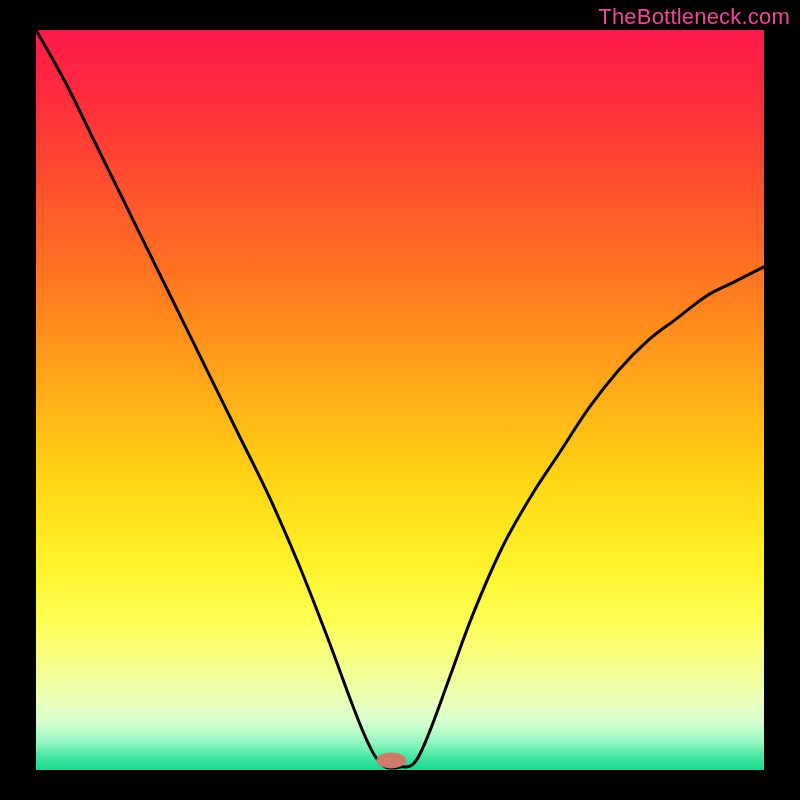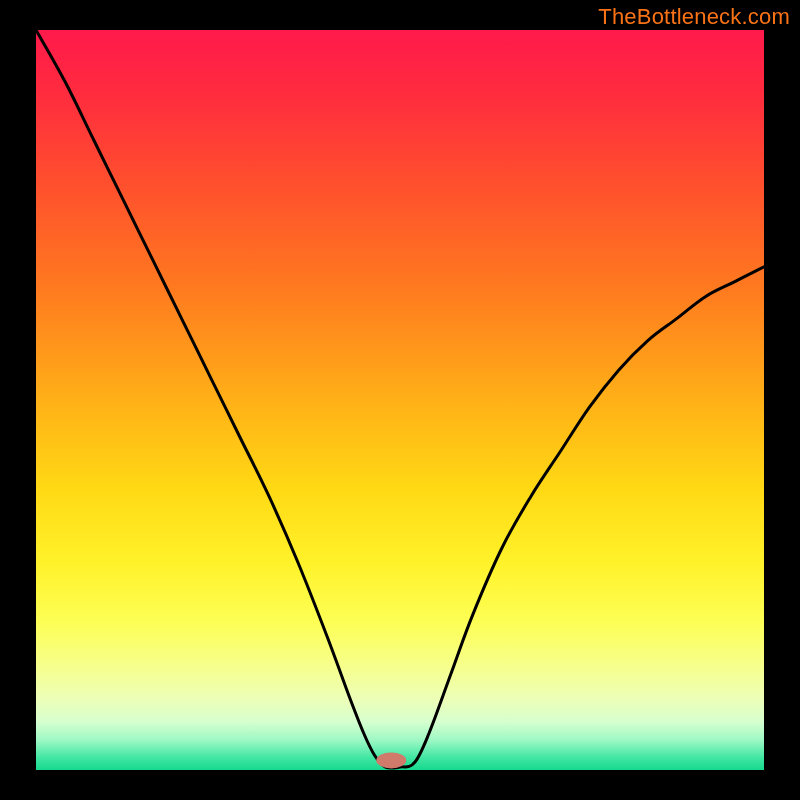--- a/index.html
+++ b/index.html
@@ -14,21 +14,21 @@
   .frame {
     position: relative;
     width: 800px;
     height: 800px;
     background: #000;
   }
   .watermark {
     position: absolute;
     top: 4px;
     right: 10px;
-    color: #f97316;
+    color: #ec4899;
     font-size: 22px;
     font-weight: 500;
     z-index: 5;
     letter-spacing: 0.2px;
   }
   svg {
     position: absolute;
     top: 0;
     left: 0;
   }

